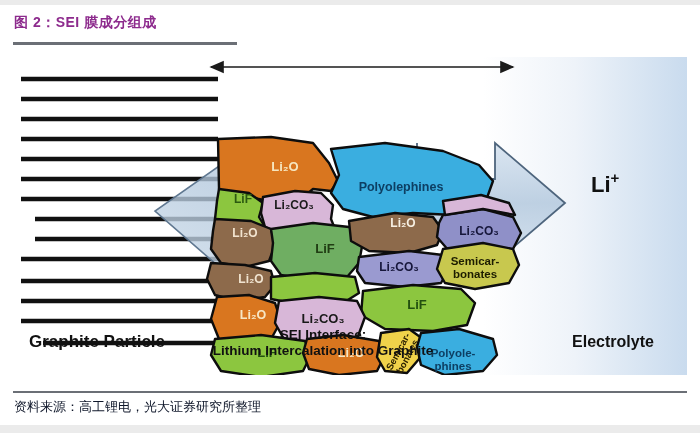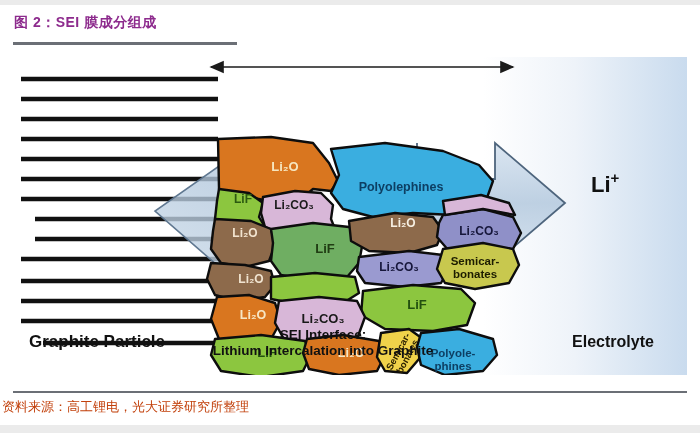--- a/index.html
+++ b/index.html
@@ -28,22 +28,22 @@
     background:#7dd3fc;overflow:hidden;
   }
   .fig-box svg{display:block;}
 
   
   .src-rule{
     position:absolute;left:13px;top:391px;width:674px;height:2px;
     background:#6b6f76;
   }
   .src-text{
-    position:absolute;left:2px;top:398px;
-    font-size:13px;color:#c2410c;
+    position:absolute;left:14px;top:398px;
+    font-size:13px;color:#0f172a;
     font-family:"Liberation Serif", serif;
     white-space:nowrap;
   }
   .bottom-band{
     position:absolute;left:0;top:425px;width:700px;height:8px;background:#ebebeb;
   }
   .top-band{
     position:absolute;left:0;top:0;width:700px;height:5px;background:#ebebeb;
   }
 

